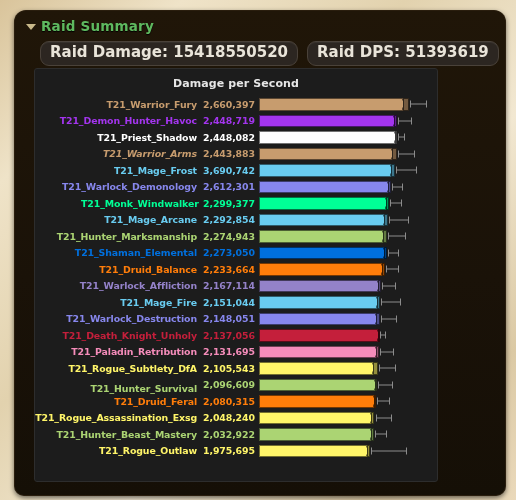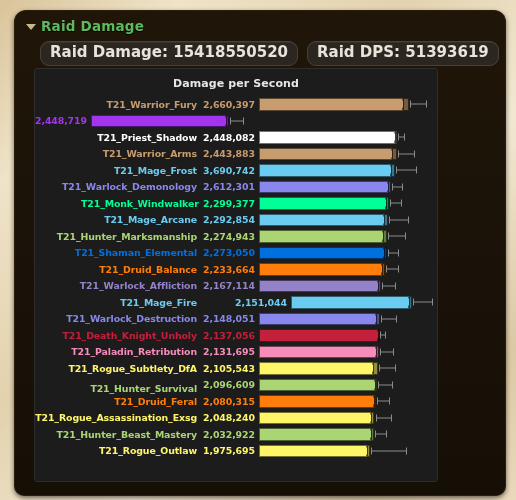--- a/index.html
+++ b/index.html
@@ -173,21 +173,21 @@
   .whisk-out::before { left: 0; }
   .whisk-out::after  { right: 0; }
 </style>
 </head>
 <body>
 
 <div id="panel">
 
   <div id="section-header">
     <div class="caret"></div>
-    <div id="section-title">Raid Damage</div>
+    <div id="section-title">Raid Summary</div>
   </div>
 
   <div id="badges">
     <div class="badge">Raid Damage: 15418550520</div>
     <div class="badge">Raid DPS: 51393619</div>
   </div>
 
   <div id="chart-card">
     <div id="chart-title">Damage per Second</div>
     <div id="plot">
@@ -197,20 +197,21 @@
           <div class="bar-area">
             <div class="bar-wrap" style="width: 150px;">
               <div class="bar-main" style="width: 143.7px; background: rgb(199, 156, 110);"></div>
               <div class="bar-tail" style="left: 143.7px; width: 6.3px; background: rgb(199, 156, 110);"></div>
               <div class="whisk-in" style="width: 6.75px; left: 136.95px; background: rgb(199, 156, 110);"></div>
             </div>
             <div class="whisk-out" style="left: 151px; width: 16.5px;"></div>
           </div>
         </div>
         <div class="row">
+          <div class="row-label" style="color: rgb(163, 53, 238);">T21_Demon_Hunter_Havoc</div>
           <div class="row-value" style="color: rgb(163, 53, 238);">2,448,719</div>
           <div class="bar-area">
             <div class="bar-wrap" style="width: 138px;">
               <div class="bar-main" style="width: 135px; background: rgb(163, 53, 238);"></div>
               <div class="bar-tail" style="left: 135px; width: 3px; background: rgb(163, 53, 238);"></div>
               <div class="whisk-in" style="width: 11.25px; left: 123.75px; background: rgb(163, 53, 238);"></div>
             </div>
             <div class="whisk-out" style="left: 139px; width: 13.5px;"></div>
           </div>
         </div>
@@ -220,21 +221,21 @@
           <div class="bar-area">
             <div class="bar-wrap" style="width: 138px;">
               <div class="bar-main" style="width: 135.6px; background: rgb(255, 255, 255);"></div>
               <div class="bar-tail" style="left: 135.6px; width: 2.4px; background: rgb(255, 255, 255);"></div>
               <div class="whisk-in" style="width: 13.5px; left: 122.1px; background: rgb(255, 255, 255);"></div>
             </div>
             <div class="whisk-out" style="left: 139px; width: 6.75px;"></div>
           </div>
         </div>
         <div class="row">
-          <div class="row-label" style="color: rgb(199, 156, 110);">T21_Warrior_Arms</div>
+          <div class="row-label" style="color: rgb(199, 156, 110); font-style: italic;">T21_Warrior_Arms</div>
           <div class="row-value" style="color: rgb(199, 156, 110);">2,443,883</div>
           <div class="bar-area">
             <div class="bar-wrap" style="width: 137.7px;">
               <div class="bar-main" style="width: 132.6px; background: rgb(199, 156, 110);"></div>
               <div class="bar-tail" style="left: 132.6px; width: 5.1px; background: rgb(199, 156, 110);"></div>
               <div class="whisk-in" style="width: 9.75px; left: 122.85px; background: rgb(199, 156, 110);"></div>
             </div>
             <div class="whisk-out" style="left: 138.7px; width: 17.25px;"></div>
           </div>
         </div>
@@ -329,21 +330,21 @@
             <div class="bar-wrap" style="width: 122.1px;">
               <div class="bar-main" style="width: 118.5px; background: rgb(148, 130, 201);"></div>
               <div class="bar-tail" style="left: 118.5px; width: 3.6px; background: rgb(148, 130, 201);"></div>
               <div class="whisk-in" style="width: 7.5px; left: 111px; background: rgb(148, 130, 201);"></div>
             </div>
             <div class="whisk-out" style="left: 123.1px; width: 14.25px;"></div>
           </div>
         </div>
         <div class="row">
           <div class="row-label" style="color: rgb(105, 204, 240);">T21_Mage_Fire</div>
-          <div class="row-value" style="color: rgb(105, 204, 240); margin-left: 32px;">2,151,044</div>
+          <div class="row-value" style="color: rgb(105, 204, 240);">2,151,044</div>
           <div class="bar-area">
             <div class="bar-wrap" style="width: 121.2px;">
               <div class="bar-main" style="width: 117.6px; background: rgb(105, 204, 240);"></div>
               <div class="bar-tail" style="left: 117.6px; width: 3.6px; background: rgb(105, 204, 240);"></div>
               <div class="whisk-in" style="width: 9px; left: 108.6px; background: rgb(105, 204, 240);"></div>
             </div>
             <div class="whisk-out" style="left: 122.2px; width: 19.5px;"></div>
           </div>
         </div>
         <div class="row">

